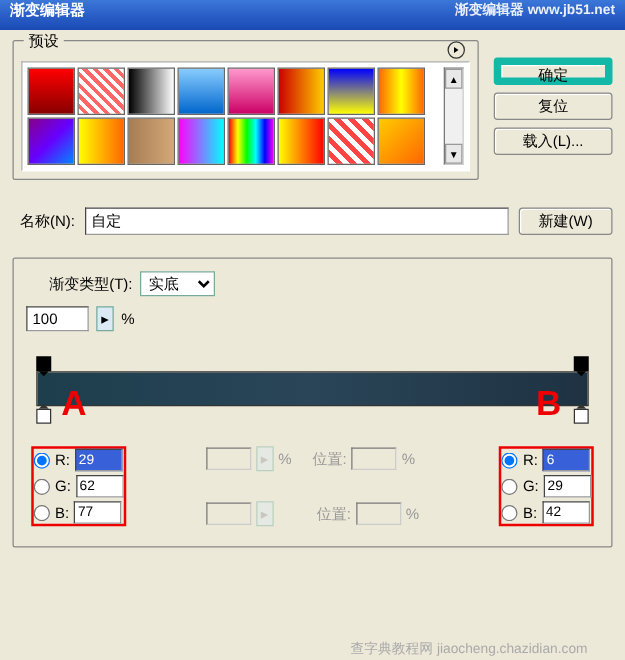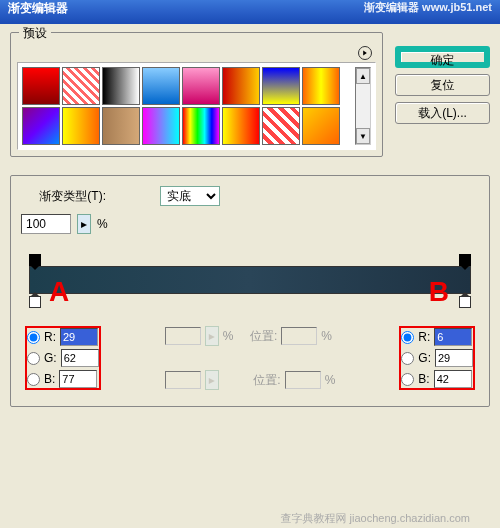--- a/index.html
+++ b/index.html
@@ -2,42 +2,42 @@
 <html><head>
 <meta charset="utf-8">
 <style>
 * { box-sizing: border-box; margin: 0; padding: 0; font-family: "Microsoft YaHei", SimSun, sans-serif; font-size: 12px; }
 body { background: #ece9d8; width: 500px; height: 528px; overflow: hidden; }
 .titlebar { background: linear-gradient(to bottom, #3b77d8 0%, #2a5fc7 50%, #1a4bb5 100%); color: #fff; height: 24px; display: flex; padding: 0 8px; font-weight: bold; }
 .titlebar .spacer { flex: 1; }
 .titlebar .watermark { font-size: 11px; opacity: 0.9; }
 .content { padding: 8px 10px; }
 .top-row { display: flex; gap: 12px; }
-.presets-group { flex: 1; border: 1px solid #888; border-radius: 2px; padding: 13px 6px 6px; position: relative; }
+.presets-group { flex: 1; border: 1px solid #888; border-radius: 2px; padding: 0 6px 6px; position: relative; }
 .presets-group .legend { position: absolute; top: -8px; left: 8px; background: #ece9d8; padding: 0 4px; }
 .presets-head { display: flex; justify-content: flex-end; padding-right: 4px; margin-bottom: 2px; }
 .circle-btn { width: 14px; height: 14px; border: 1px solid #333; border-radius: 50%; display: flex; align-items: center; justify-content: center; background: #ece9d8; }
 .circle-btn svg { width: 6px; height: 6px; }
 .swatches-box { border: 1px inset #fff; background: #fff; padding: 4px; display: flex; }
 .swatches-grid { display: grid; grid-template-columns: repeat(8, 38px); grid-auto-rows: 38px; gap: 2px; flex: 1; }
 .swatch { border: 1px solid #666; }
 .scrollbar { width: 16px; background: #f0f0f0; border: 1px inset #ccc; margin-left: 2px; display: flex; flex-direction: column; }
 .scrollbar .btn { height: 16px; border: 1px solid #999; background: #e8e8e8; display: flex; align-items: center; justify-content: center; font-size: 8px; }
 .scrollbar .track { flex: 1; }
 .right-buttons { display: flex; flex-direction: column; gap: 6px; width: 95px; margin-top: 14px; }
 .btn-3d { height: 22px; border: 1px solid #888; background: #ece9d8; border-radius: 3px; box-shadow: inset 1px 1px #fff; }
 .btn-3d.ok { border: 6px solid #14b8a6; }
 .name-row { display: flex; align-items: center; gap: 8px; margin-top: 22px; }
 .name-row label { width: 50px; text-align: right; }
 .name-row input { flex: 1; height: 22px; border: 1px inset #999; background: #fff; padding: 0 4px; }
 .name-row button { width: 75px; height: 22px; border: 1px solid #888; background: #ece9d8; border-radius: 3px; box-shadow: inset 1px 1px #fff; }
 .gradient-section { margin-top: 18px; border: 1px solid #888; border-radius: 2px; padding: 10px 10px 16px; position: relative; }
 .row { display: flex; align-items: center; gap: 6px; margin-bottom: 8px; }
 .row label { width: 85px; text-align: right; }
-.select { width: 60px; height: 20px; border: 1px solid #7a9; background: #fff; padding: 0 2px; margin-left: 48px; }
+.select { width: 60px; height: 20px; border: 1px solid #7a9; background: #fff; padding: 0 2px; }
 .num-input { width: 50px; height: 20px; border: 1px inset #999; background: #fff; text-align: left; padding: 0 4px; }
 .arrow-btn { width: 14px; height: 20px; border: 1px solid #7a9; background: #dbeaf5; display: flex; align-items: center; justify-content: center; }
 .gradient-bar-area { position: relative; margin-top: 8px; padding: 12px 8px; }
 .opacity-stops { position: relative; height: 12px; }
 .gradient-bar { height: 28px; border: 1px solid #333; background: linear-gradient(to right, #1d3e4d, #2a4558, #1e3242); }
 .color-stops { position: relative; height: 14px; }
 .stop { position: absolute; width: 12px; height: 12px; }
 .op-stop { top: 0; background: #000; }
 .op-stop::after { content: ''; position: absolute; bottom: -4px; left: 2px; border-left: 4px solid transparent; border-right: 4px solid transparent; border-top: 4px solid #000; }
 .col-stop { top: 2px; background: #fff; border: 1px solid #333; }
@@ -103,20 +103,25 @@
         </div>
       </div>
     </div>
     <div class="right-buttons">
       <button class="btn-3d ok">确定</button>
       <button class="btn-3d">复位</button>
       <button class="btn-3d">载入(L)...</button>
     </div>
   </div>
 
+  <div class="name-row">
+    <label>名称(N):</label>
+    <input type="text" value="自定" style="">
+    <button>新建(W)</button>
+  </div>
 
   <div class="gradient-section">
     <div class="row">
       <label>渐变类型(T):</label>
       <select class="select">
         <option>实底</option>
       </select>
     </div>
     <div class="row">
       <input class="num-input" value="100" style="">

